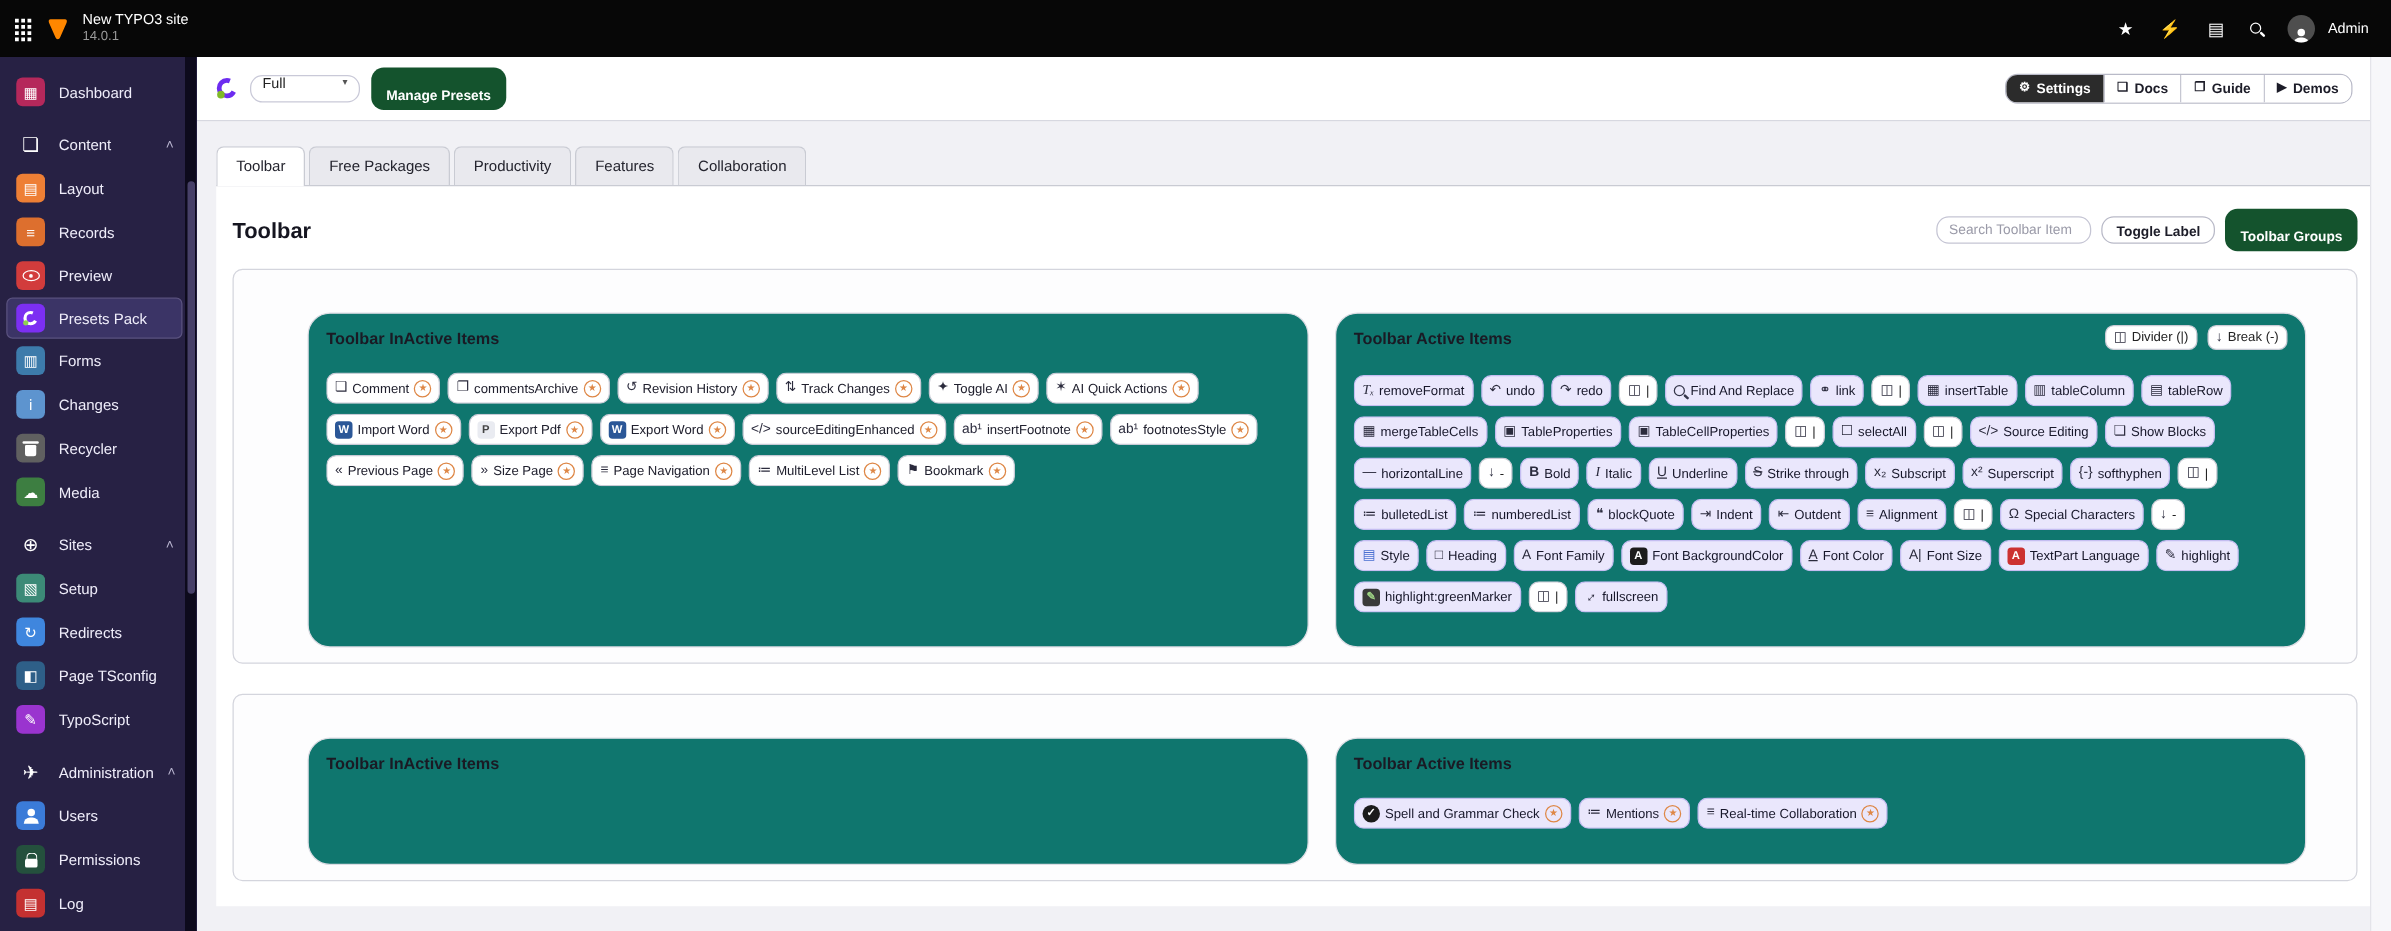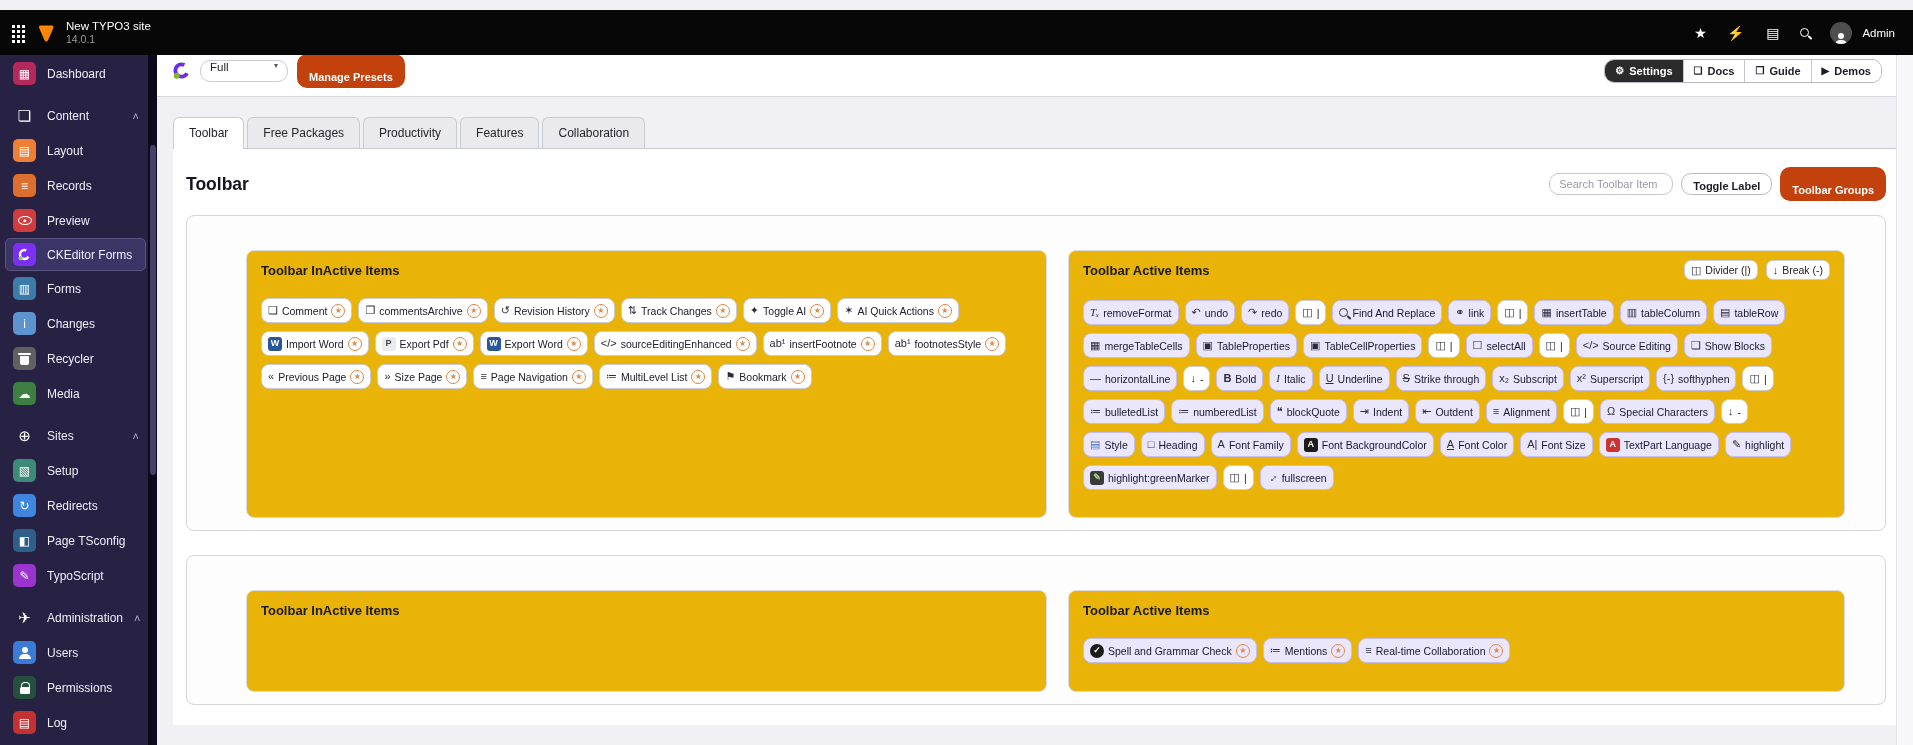--- a/index.html
+++ b/index.html
@@ -2,21 +2,21 @@
 <html><head>
 <meta charset="utf-8">
 <style>
   *{box-sizing:border-box}
   html,body{margin:0;padding:0}
   body{width:1913px;height:745px;overflow:hidden;background:#f1f1f5;font-family:"Liberation Sans",sans-serif;-webkit-font-smoothing:antialiased}
   button{font-family:"Liberation Sans",sans-serif;cursor:pointer}
   input{font-family:"Liberation Sans",sans-serif}
 
   
-  .topbar{position:fixed;top:10px;left:0;right:0;height:45px;background:#070707;display:flex;align-items:center;justify-content:space-between;padding:0 18px 0 12px;z-index:20}
+  .topbar{position:fixed;top:0;left:0;right:0;height:45px;background:#070707;display:flex;align-items:center;justify-content:space-between;padding:0 18px 0 12px;z-index:20}
   .tb-left{display:flex;align-items:center;gap:12px}
   .site-meta{display:flex;flex-direction:column;justify-content:center}
   .site-name{color:#fff;font-size:11.5px;line-height:13px}
   .site-version{color:#9a9a9a;font-size:10.5px;line-height:12px}
   .tb-right{display:flex;align-items:center;gap:21px}
   .tb-icon{color:#fff;font-size:14px;line-height:1;display:flex;align-items:center;cursor:pointer}
   .avatar{width:22px;height:22px;border-radius:50%;background:#4e4e4e;display:flex;align-items:flex-end;justify-content:center;overflow:hidden;color:#fff;cursor:pointer}
   .admin-name{color:#fff;font-size:11.5px;margin-left:-11px;cursor:pointer}
 
   
@@ -49,21 +49,21 @@
   .sb-thumb{position:absolute;top:100px;left:1.5px;width:6px;height:330px;border-radius:3px;background:#474068;cursor:pointer}
 
   
   .content{position:absolute;top:45px;left:157px;right:17px;bottom:0}
   .gutter{position:fixed;top:45px;right:0;bottom:0;width:17px;background:#f7f7fa;border-left:1px solid #e4e4ea;z-index:5}
 
   .docheader{height:52px;background:#fff;border-bottom:1px solid #d7d8e0;display:flex;align-items:center;justify-content:space-between;padding:0 14px 0 15px}
   .dh-left{display:flex;align-items:center;gap:9px}
   .select{width:88px;height:22px;border:1px solid #c9c9d8;border-radius:10px;background:#fff;display:flex;align-items:flex-start;justify-content:space-between;padding:0 9px;font-size:11.5px;color:#222;cursor:pointer}
   .caret{font-size:8px;color:#555}
-  .btn-dark{background:#c2410c;color:#fff;border:none;border-radius:10px;height:22px;padding:17px 12px;font-size:11px;font-weight:700}
+  .btn-dark{background:#14532d;color:#fff;border:none;border-radius:10px;height:22px;padding:17px 12px;font-size:11px;font-weight:700}
   .nav-group{display:flex;border:1px solid #b9bac8;border-radius:10px;overflow:hidden;background:#fff}
   .nav-btn{height:22px;display:flex;align-items:center;gap:5px;padding:0 10px;font-size:11px;font-weight:600;color:#1c1c28;background:#fff;border:none;border-left:1px solid #c6c7d2}
   .nav-btn:first-child{border-left:none}
   .nav-btn.active{background:#2b2b2b;color:#fff}
   .nb-icon{font-size:10px;line-height:1}
 
   .tabs{display:flex;gap:3px;margin:20px 0 0 16px;position:relative;z-index:2}
   .tab{height:31px;display:flex;align-items:center;padding:0 15px;font-size:12px;color:#24242e;background:#e9e9ee;border:1px solid #c9cbd3;border-bottom:none;border-radius:6px 6px 0 0;cursor:pointer;position:relative}
   .tab.active{background:#fff}
   .tab.active::after{content:"";position:absolute;left:0;right:0;bottom:-1px;height:1px;background:#fff}
@@ -73,21 +73,21 @@
   .card-head h1{font-size:17.5px;font-weight:600;margin:0;color:#151520}
   .head-controls{display:flex;align-items:center;gap:8px}
   .search-input{width:124px;height:22px;border:1px solid #c5c5d4;border-radius:10px;padding:0 9px;font-size:11px;color:#333;outline:none}
   .search-input::placeholder{color:#9a9aa8}
   .btn-light{height:22px;background:#fff;border:1px solid #b9bac8;border-radius:10px;font-size:11px;font-weight:600;padding:6px 11px;color:#1c1c28}
 
   .panel{border:1px solid #d4d5dd;border-radius:8px;background:#fdfdfe;padding:12px}
   .panel h2{font-size:15px;font-weight:600;margin:0;color:#16161e}
   .panel-hidden{margin-top:24px}
   .panes{display:flex;gap:21px;margin:22px 28px 0 47px}
-  .pane{border:1px solid #dbdce3;border-radius:8px;background:#eab308;padding:12px 14px}
+  .pane{border:1px solid #dbdce3;border-radius:18px;background:#0f766e;padding:12px 14px}
   .pane-left{width:801px;flex:none}
   .pane-right{flex:1}
   .panel-visible .pane{height:268px}
   .panel-hidden .pane{height:102px}
   .pane-head{display:flex;align-items:flex-start;justify-content:space-between}
   .pane-head h3{font-size:13px;font-weight:600;margin:0;color:#1a1a24}
   .pane-actions{display:flex;gap:8px;margin-top:-3px}
 
   .rows{margin-top:20px;display:flex;flex-direction:column;gap:8px}
   .row{display:flex;gap:6px;flex-wrap:nowrap;overflow:hidden}
@@ -165,21 +165,21 @@
           </span>
           <span class="sb-label">Preview</span>
         </div>
         <div class="sb-item active">
           <span class="sb-icon" style="background: rgb(124, 47, 242);">
             <svg width="15" height="15" viewBox="0 0 20 20">
               <circle cx="10" cy="10" r="6" fill="none" stroke="#fff" stroke-width="3.4" stroke-dasharray="27 11" stroke-dashoffset="-3"></circle>
               <circle cx="4.8" cy="15" r="2.8" fill="#8fd14f"></circle>
             </svg>
           </span>
-          <span class="sb-label">CKEditor Forms</span>
+          <span class="sb-label">Presets Pack</span>
         </div>
         <div class="sb-item">
           <span class="sb-icon" style="background: rgb(61, 123, 171);">▥</span>
           <span class="sb-label">Forms</span>
         </div>
         <div class="sb-item">
           <span class="sb-icon" style="background: rgb(93, 148, 207);">ℹ</span>
           <span class="sb-label">Changes</span>
         </div>
         <div class="sb-item">

